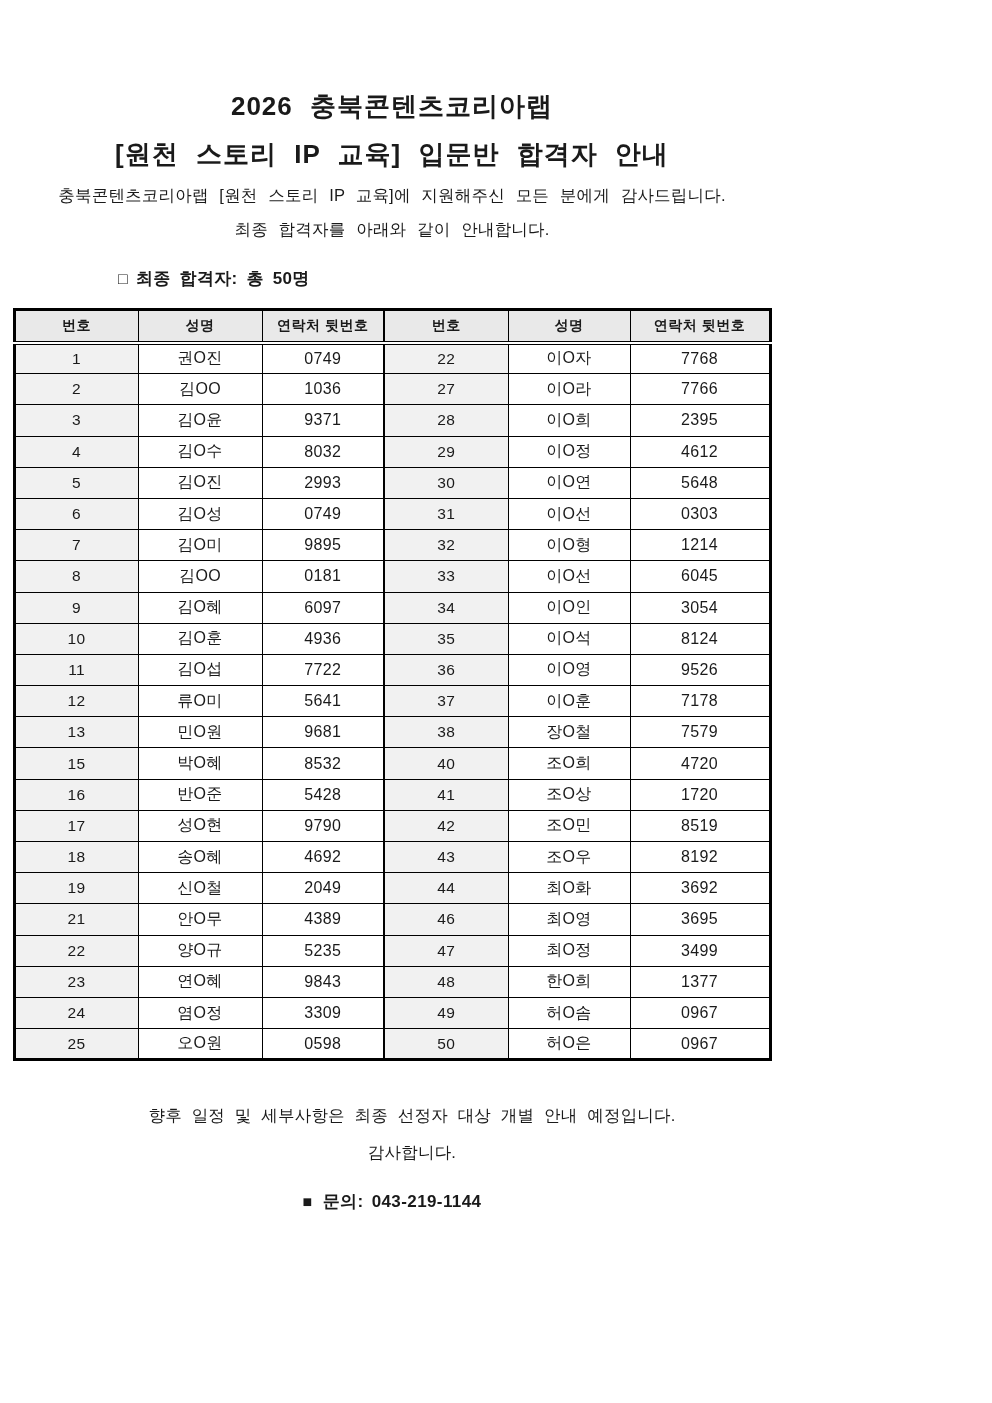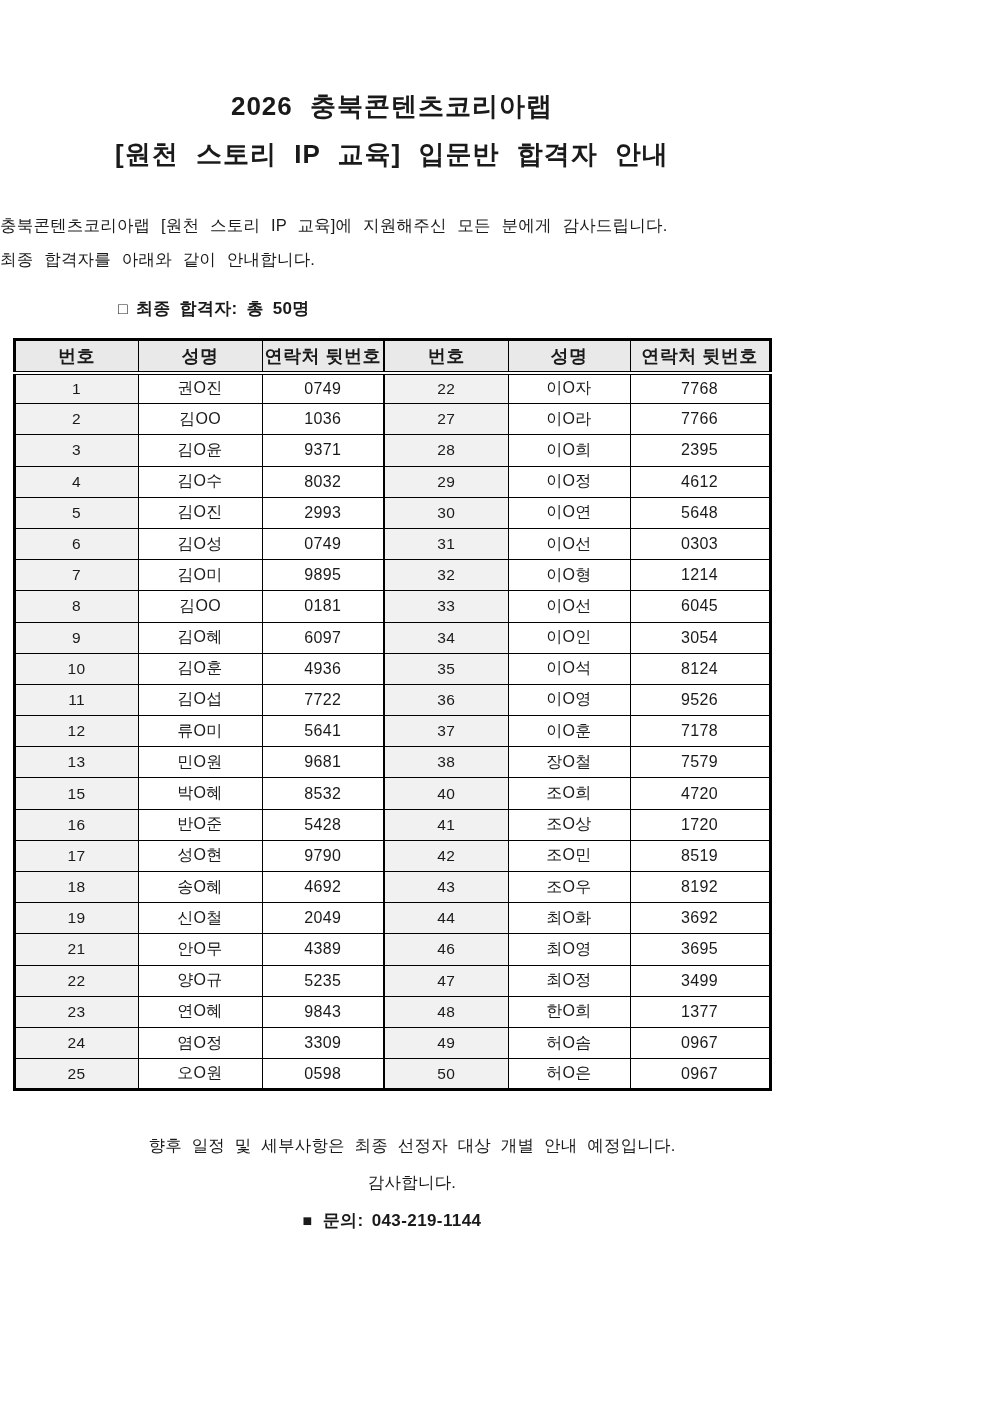--- a/index.html
+++ b/index.html
@@ -18,21 +18,21 @@
   }
   .doc{width:784px;height:1403px;padding-top:82px;}
 
   
   .title-block{text-align:center;line-height:48px;}
   .title-line{
     font-size:26px;font-weight:bold;letter-spacing:1px;word-spacing:9px;
   }
 
   
-  .intro{margin-top:30px;text-align:left;line-height:34px;}
+  .intro{text-align:center;line-height:34px;}
   .intro p{font-size:16.5px;word-spacing:6px;letter-spacing:0.2px;}
 
   
   .section-line{
     margin:24px 0 16px 118px;
     font-size:17px;font-weight:bold;word-spacing:4px;letter-spacing:0.3px;
     height:22px;line-height:18px;
   }
   .section-line .sq{font-weight:normal;margin-right:8px;font-size:16px;}
 
@@ -48,34 +48,34 @@
   table.results col.c4{width:124px}
   table.results col.c5{width:122px}
   table.results col.c6{width:140px}
   table.results th,table.results td{
     border:1px solid var(--border-c);
     text-align:center;vertical-align:middle;
     overflow:hidden;white-space:nowrap;
   }
   table.results thead th{
     background:var(--header-bg);
-    height:33px;font-size:18px;font-weight:bold;letter-spacing:0.5px;
+    height:33px;font-size:14px;font-weight:bold;letter-spacing:0.5px;
     border-bottom:4px double var(--border-c);
   }
   table.results tbody td{height:31.2px;font-size:16px;letter-spacing:0.3px;}
   table.results tbody td.num{background:var(--numcol-bg);font-size:15.5px;}
   table.results .mid{border-left:2px solid var(--border-c);}
 
   
   .footer{margin-top:36px;text-align:center;line-height:37px;}
   .footer p{font-size:16.5px;word-spacing:5px;letter-spacing:0.2px;padding-left:40px;}
   .contact-line{
-    margin-top:3px;text-align:center;
+    margin-top:17px;text-align:center;
     font-size:17px;font-weight:bold;letter-spacing:0.4px;word-spacing:3px;
-    line-height:34px;
+    line-height:28px;
   }
   .contact-line .sq{margin-right:10px;font-size:16px;}
 </style>
 </head>
 <body>
 
 <div class="doc">
 
   <div class="title-block">
     <div class="title-line">2026 충북콘텐츠코리아랩</div>

